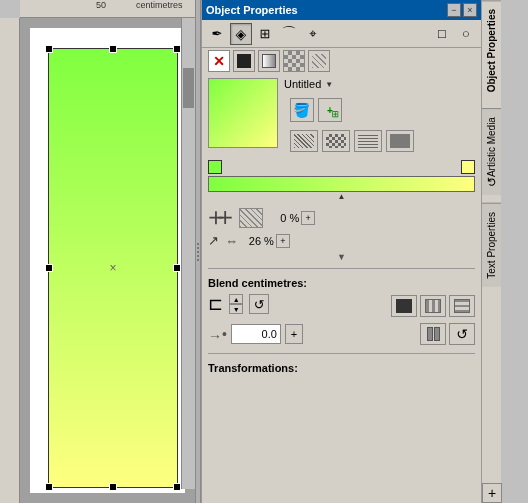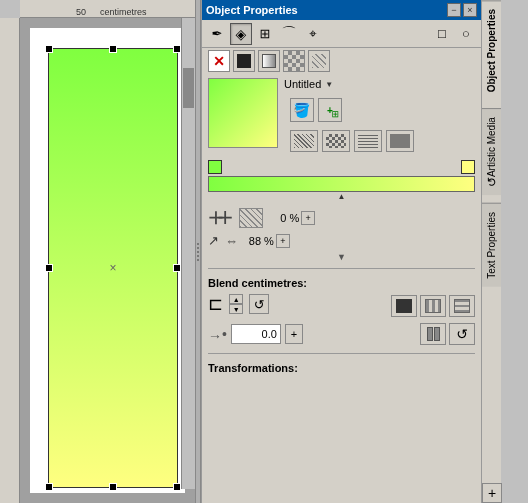--- a/index.html
+++ b/index.html
@@ -24,24 +24,24 @@
 
     .ruler-h {
       position: absolute;
       top: 0;
       left: 20px;
       right: 0;
       height: 18px;
       background: #d4d0c8;
       border-bottom: 1px solid #888;
       display: flex;
-      align-items: flex-end;
+      align-items: flex-start;
       font-size: 9px;
       color: #333;
-      padding-left: 36px;
+      padding-left: 56px;
     }
 
     .ruler-v {
       position: absolute;
       top: 18px;
       left: 0;
       width: 20px;
       bottom: 0;
       background: #d4d0c8;
       border-right: 1px solid #888;
@@ -560,21 +560,21 @@
     .pattern-checker {
       background: repeating-conic-gradient(#888 0% 25%, #d4d0c8 0% 50%) 0 0 / 8px 8px;
     }
   </style>
 </head>
 <body>
 
 <div class="canvas-area">
   <div class="ruler-h">
     <span style="margin-left:20px;">50</span>
-    <span style="margin-left:14px;">centimetres</span>
+    <span style="margin-left:30px;">centimetres</span>
   </div>
   <div class="ruler-v"></div>
   <div class="canvas-content">
     <div class="canvas-white-bg">
       <div class="object-rect">
         <div class="handle tl"></div>
         <div class="handle tr"></div>
         <div class="handle bl"></div>
         <div class="handle br"></div>
         <div class="handle ml"></div>
@@ -695,21 +695,21 @@
       <div class="percent-box">
         <span class="percent-value">0 %</span>
         <div class="spin-btn">+</div>
       </div>
     </div>
 
     <div class="angle-row">
       <div style="font-size:13px;color:#333;">↗</div>
       <div style="font-size:13px;color:#333;">⇔</div>
       <div class="percent-box">
-        <span class="percent-value">88 %</span>
+        <span class="percent-value">26 %</span>
         <div class="spin-btn">+</div>
       </div>
     </div>
 
     <div style="text-align:center;font-size:9px;color:#555;padding:2px 0;">▼</div>
 
     <div class="separator"></div>
 
     <div class="blend-section">
       <div class="blend-header">Blend centimetres:</div>

